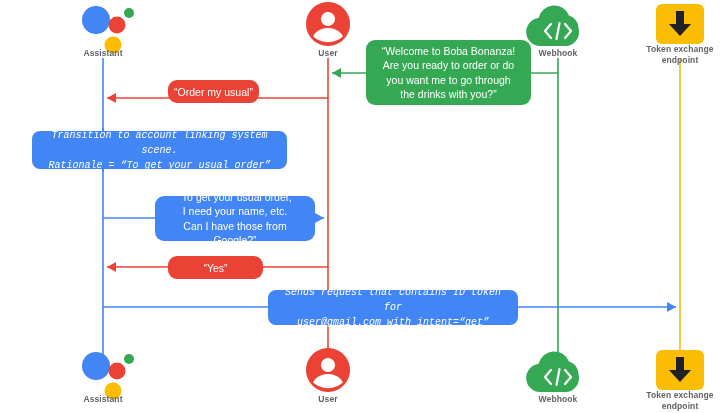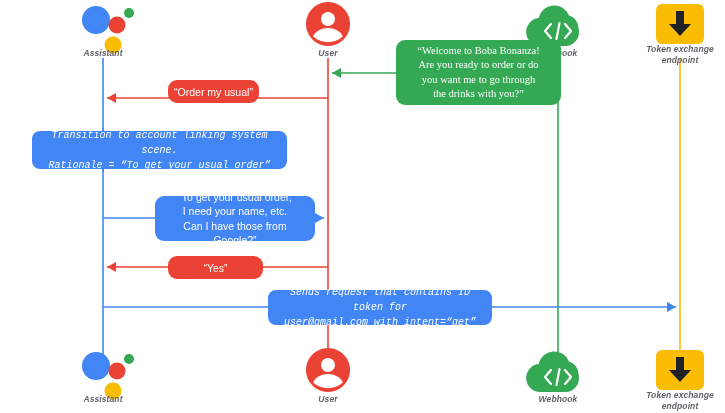--- a/index.html
+++ b/index.html
@@ -25,21 +25,20 @@
   .actor-label {
     position: absolute;
     text-align: center;
     font-family: "Liberation Sans", sans-serif;
     font-size: 8.5px;
     font-weight: 700;
     color: #5f6368;
     letter-spacing: 0.1px;
     line-height: 11px;
     white-space: pre-line;
-    font-style: italic;
   }
   .bubble {
     position: absolute;
     box-sizing: border-box;
     border-radius: 9px;
     color: #ffffff;
     text-align: center;
     display: flex;
     align-items: center;
     justify-content: center;
@@ -165,32 +164,32 @@
   <div class="actor-label" style="left:508px; top:48px; width:100px;">Webhook</div>
   <div class="actor-label" style="left:630px; top:44px; width:100px;">Token exchange
 endpoint</div>
 
   <div class="actor-label" style="left:53px; top:394px; width:100px;">Assistant</div>
   <div class="actor-label" style="left:278px; top:394px; width:100px;">User</div>
   <div class="actor-label" style="left:508px; top:394px; width:100px;">Webhook</div>
   <div class="actor-label" style="left:630px; top:390px; width:100px;">Token exchange
 endpoint</div>
 
-  <div class="bubble bubble-green" style="left:396px; top:40px; width:165px; height:65px; padding:14px 8px;font-family:Liberation Serif, serif;">“Welcome to Boba Bonanza!
+  <div class="bubble bubble-green" style="left:366px; top:40px; width:165px; height:65px; padding:14px 8px;">“Welcome to Boba Bonanza!
 Are you ready to order or do
 you want me to go through
 the drinks with you?”</div>
 
   <div class="bubble bubble-red" style="left:168px; top:80px; width:91px; height:23px;">“Order my usual”</div>
 
   <div class="bubble bubble-mono" style="left:4px; top:131px; width:255px; height:38px; padding:4px 6px;margin-left:28px;">Transition to account linking system scene.
 Rationale = “To get your usual order”</div>
 
   <div class="bubble bubble-blue" style="left:131px; top:196px; width:160px; height:45px; padding:4px 6px;">“To get your usual order,
 I need your name, etc.
 Can I have those from Google?”</div>
 
   <div class="bubble bubble-red" style="left:168px; top:256px; width:95px; height:23px;">“Yes”</div>
 
-  <div class="bubble bubble-mono" style="left:268px; top:290px; width:224px; height:35px; padding:3px 6px;">Sends request that contains ID token for
+  <div class="bubble bubble-mono" style="left:268px; top:290px; width:250px; height:35px; padding:3px 6px;">Sends request that contains ID token for
 user@gmail.com with intent=“get”</div>
 
 </div>
 
 </body></html>

